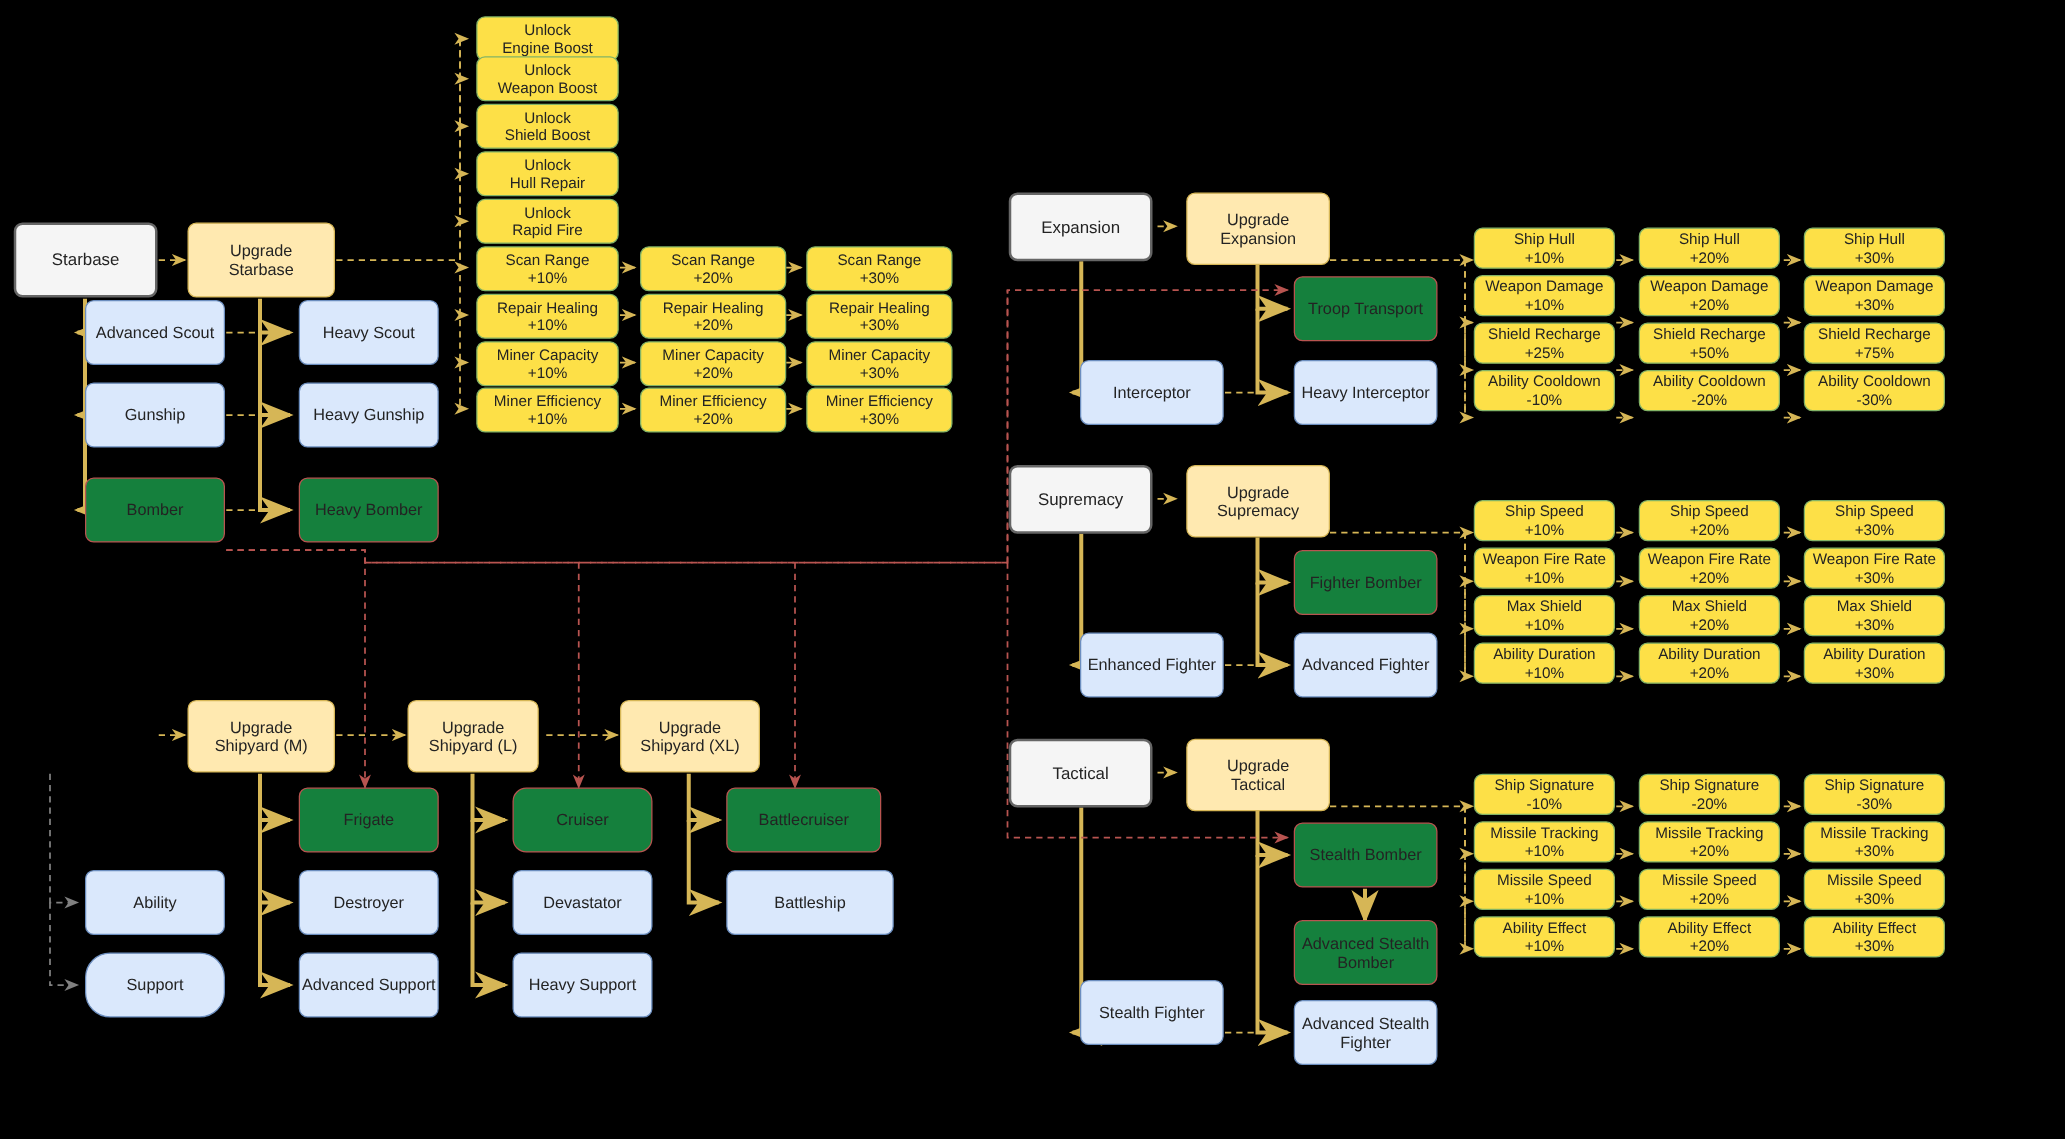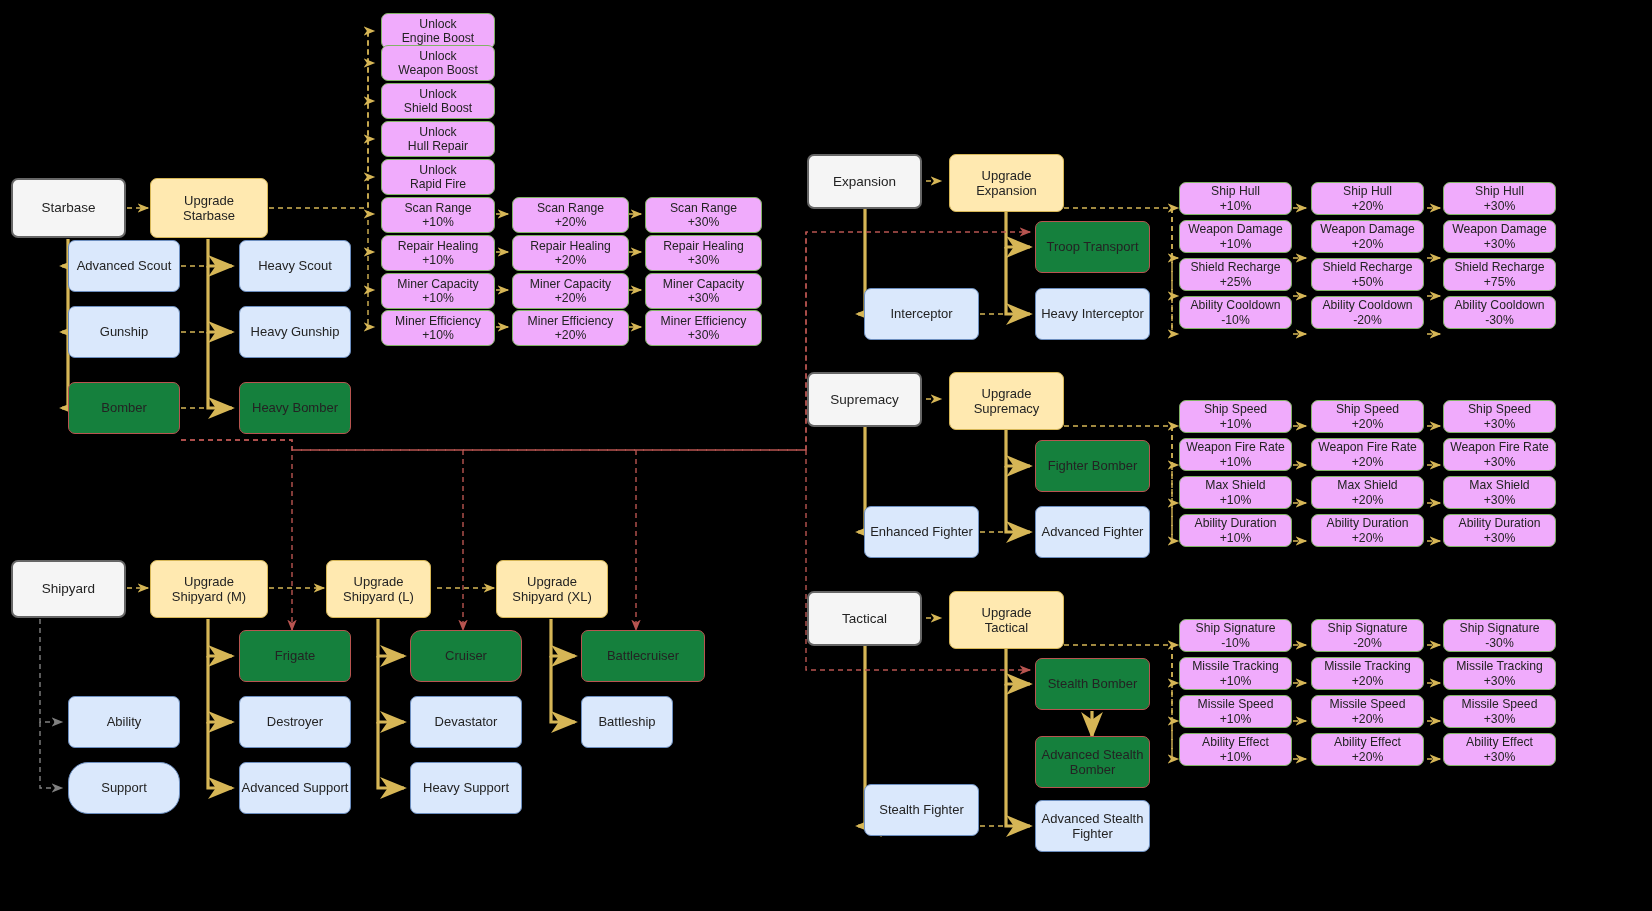--- a/index.html
+++ b/index.html
@@ -6,21 +6,21 @@
   #stage{position:relative;width:1652px;height:911px;background:#000;
          font-family:"Liberation Sans","DejaVu Sans",sans-serif;overflow:hidden;}
   svg.wires{position:absolute;left:0;top:0;width:1652px;height:911px;pointer-events:none;}
   .node{position:absolute;box-sizing:border-box;display:flex;align-items:center;
         justify-content:center;text-align:center;border-radius:7px;
         color:#232323;line-height:1.18;white-space:pre-line;}
   .n-root{background:#f5f5f5;border:2.5px solid #666666;font-size:13.5px;}
   .n-upg {background:#ffe9b0;border:1.6px solid #d6b656;font-size:13px;}
   .n-ship{background:#dae8fc;border:1.6px solid #6c8ebf;font-size:13px;}
   .n-spec{background:#15803d;border:1.6px solid #b85450;font-size:13px;}
-  .n-stat{background:#f0abfc;border:1.6px solid #82b366;font-size:12.2px;}
+  .n-stat{background:#fde047;border:1.6px solid #82b366;font-size:12.2px;}
 </style>
 </head>
 <body>
 
 <div id="stage">
 
   <svg class="wires" viewBox="0 0 1652 911">
     <defs>
       <marker id="ag" markerWidth="9" markerHeight="9" refX="7.5" refY="4" orient="auto">
         <path d="M0,0.6 L8.4,4 L0,7.4 L2.4,4 Z" fill="#d6b656"></path>
@@ -193,41 +193,40 @@
   <div class="node n-stat" style="left:645px;top:273px;width:117px;height:36px;">Miner Capacity
 +30%</div>
 
   <div class="node n-stat" style="left:381px;top:310px;width:114px;height:36px;">Miner Efficiency
 +10%</div>
   <div class="node n-stat" style="left:512px;top:310px;width:117px;height:36px;">Miner Efficiency
 +20%</div>
   <div class="node n-stat" style="left:645px;top:310px;width:117px;height:36px;">Miner Efficiency
 +30%</div>
 
-  <div class="node n-root" style="left:11px;top:560px;width:115px;height:58px;">Shipyard</div>
   <div class="node n-upg" style="left:150px;top:560px;width:118px;height:58px;">Upgrade
 Shipyard (M)</div>
   <div class="node n-upg" style="left:326px;top:560px;width:105px;height:58px;">Upgrade
 Shipyard (L)</div>
   <div class="node n-upg" style="left:496px;top:560px;width:112px;height:58px;">Upgrade
 Shipyard (XL)</div>
 
   <div class="node n-ship" style="left:68px;top:696px;width:112px;height:52px;">Ability</div>
   <div class="node n-ship" style="left:68px;top:762px;width:112px;height:52px;border-radius:20px;">Support</div>
 
   <div class="node n-spec" style="left:239px;top:630px;width:112px;height:52px;">Frigate</div>
   <div class="node n-ship" style="left:239px;top:696px;width:112px;height:52px;">Destroyer</div>
   <div class="node n-ship" style="left:239px;top:762px;width:112px;height:52px;">Advanced Support</div>
 
   <div class="node n-spec" style="left:410px;top:630px;width:112px;height:52px;border-radius:11px;">Cruiser</div>
   <div class="node n-ship" style="left:410px;top:696px;width:112px;height:52px;">Devastator</div>
   <div class="node n-ship" style="left:410px;top:762px;width:112px;height:52px;">Heavy Support</div>
 
   <div class="node n-spec" style="left:581px;top:630px;width:124px;height:52px;">Battlecruiser</div>
-  <div class="node n-ship" style="left:581px;top:696px;width:92px;height:52px;">Battleship</div>
+  <div class="node n-ship" style="left:581px;top:696px;width:134px;height:52px;">Battleship</div>
 
   <div class="node n-root" style="left:807px;top:154px;width:115px;height:55px;">Expansion</div>
   <div class="node n-upg" style="left:949px;top:154px;width:115px;height:58px;">Upgrade
 Expansion</div>
   <div class="node n-ship" style="left:864px;top:288px;width:115px;height:52px;">Interceptor</div>
   <div class="node n-spec" style="left:1035px;top:221px;width:115px;height:52px;">Troop Transport</div>
   <div class="node n-ship" style="left:1035px;top:288px;width:115px;height:52px;">Heavy Interceptor</div>
 
   <div class="node n-stat" style="left:1179px;top:182px;width:113px;height:33px;">Ship Hull
 +10%</div>

